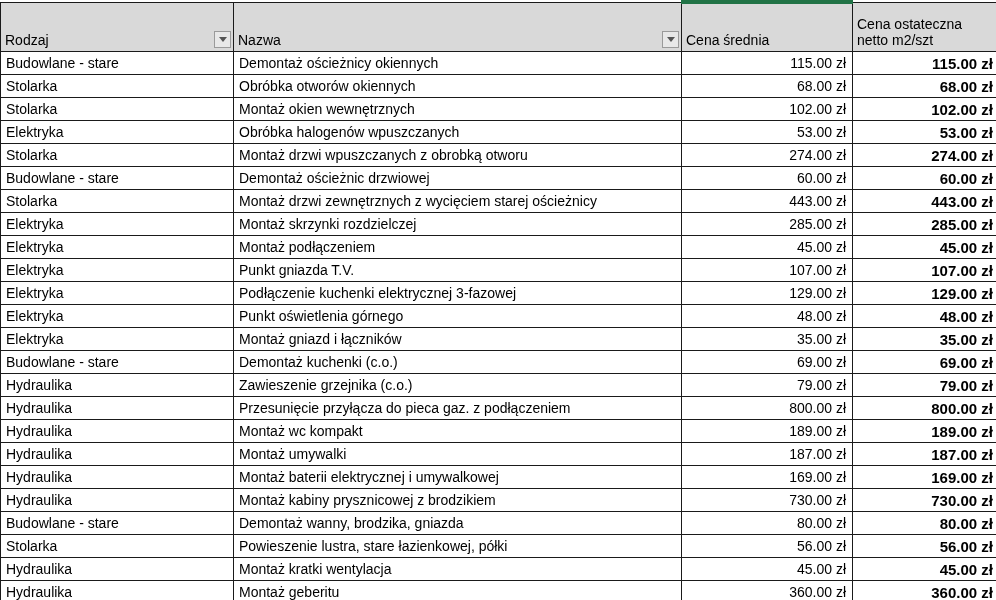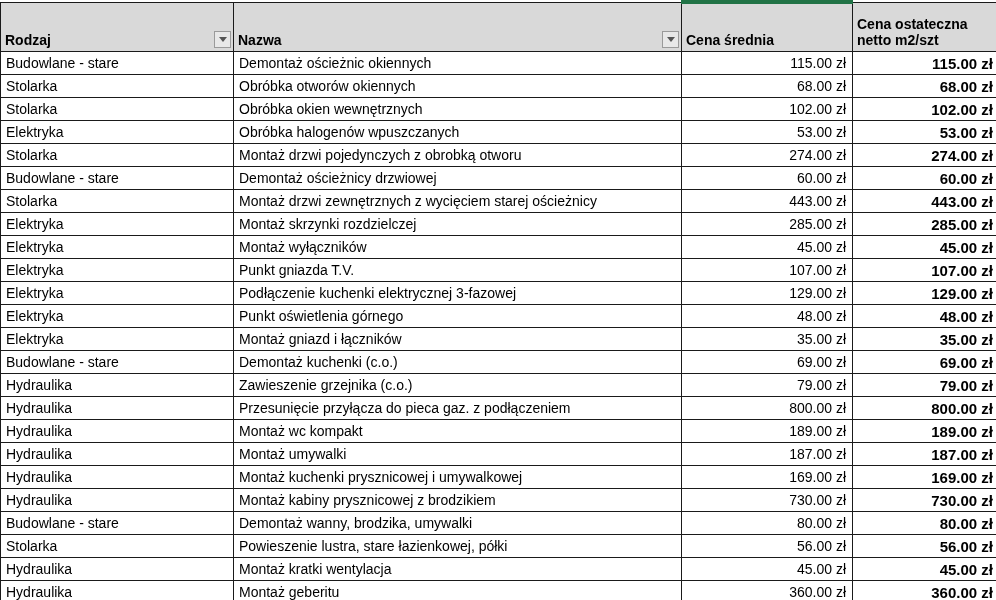--- a/index.html
+++ b/index.html
@@ -10,21 +10,21 @@
     --text:#000000;
   }
   html,body{margin:0;padding:0;width:996px;height:600px;overflow:hidden;background:#fff;}
   body{font-family:"Liberation Sans","DejaVu Sans",sans-serif;color:var(--text);}
   table{border-collapse:collapse;table-layout:fixed;width:996px;}
   th,td{border:1px solid var(--grid);overflow:hidden;white-space:nowrap;}
   thead th{
     background:var(--header-bg);
     height:44px;
     vertical-align:bottom;
-    font-weight:bold;
+    font-weight:normal;
     font-size:14px;
     text-align:left;
     padding:0 2px 3px 4px;
     position:relative;
     line-height:16px;
   }
   th.wrap{white-space:normal;}
   th.accent-top{border-top:4px solid var(--accent);margin-left:48px;}
   tbody td{
     height:22px;
@@ -85,69 +85,69 @@
         <span>Cena średnia</span>
       </th>
       <th class="wrap">
         <span>Cena ostateczna netto m2/szt</span>
       </th>
     </tr>
   </thead>
   <tbody id="tbody">
       <tr>
         <td>Budowlane - stare</td>
-        <td>Demontaż ościeżnic okiennych</td>
+        <td>Demontaż ościeżnicy okiennych</td>
         <td class="num">115.00 zł</td>
         <td class="final">115.00 zł</td>
       </tr>
       <tr>
         <td>Stolarka</td>
         <td>Obróbka otworów okiennych</td>
         <td class="num">68.00 zł</td>
         <td class="final">68.00 zł</td>
       </tr>
       <tr>
         <td>Stolarka</td>
-        <td>Obróbka okien wewnętrznych</td>
+        <td>Montaż okien wewnętrznych</td>
         <td class="num">102.00 zł</td>
         <td class="final">102.00 zł</td>
       </tr>
       <tr>
         <td>Elektryka</td>
         <td>Obróbka halogenów wpuszczanych</td>
         <td class="num">53.00 zł</td>
         <td class="final">53.00 zł</td>
       </tr>
       <tr>
         <td>Stolarka</td>
-        <td>Montaż drzwi pojedynczych z obrobką otworu</td>
+        <td>Montaż drzwi wpuszczanych z obrobką otworu</td>
         <td class="num">274.00 zł</td>
         <td class="final">274.00 zł</td>
       </tr>
       <tr>
         <td>Budowlane - stare</td>
-        <td>Demontaż ościeżnicy drzwiowej</td>
+        <td>Demontaż ościeżnic drzwiowej</td>
         <td class="num">60.00 zł</td>
         <td class="final">60.00 zł</td>
       </tr>
       <tr>
         <td>Stolarka</td>
         <td>Montaż drzwi zewnętrznych z wycięciem starej ościeżnicy</td>
         <td class="num">443.00 zł</td>
         <td class="final">443.00 zł</td>
       </tr>
       <tr>
         <td>Elektryka</td>
         <td>Montaż skrzynki rozdzielczej</td>
         <td class="num">285.00 zł</td>
         <td class="final">285.00 zł</td>
       </tr>
       <tr>
         <td>Elektryka</td>
-        <td>Montaż wyłączników</td>
+        <td>Montaż podłączeniem</td>
         <td class="num">45.00 zł</td>
         <td class="final">45.00 zł</td>
       </tr>
       <tr>
         <td>Elektryka</td>
         <td>Punkt gniazda T.V.</td>
         <td class="num">107.00 zł</td>
         <td class="final">107.00 zł</td>
       </tr>
       <tr>
@@ -193,33 +193,33 @@
         <td class="final">189.00 zł</td>
       </tr>
       <tr>
         <td>Hydraulika</td>
         <td>Montaż umywalki</td>
         <td class="num">187.00 zł</td>
         <td class="final">187.00 zł</td>
       </tr>
       <tr>
         <td>Hydraulika</td>
-        <td>Montaż kuchenki prysznicowej i umywalkowej</td>
+        <td>Montaż baterii elektrycznej i umywalkowej</td>
         <td class="num">169.00 zł</td>
         <td class="final">169.00 zł</td>
       </tr>
       <tr>
         <td>Hydraulika</td>
         <td>Montaż kabiny prysznicowej z brodzikiem</td>
         <td class="num">730.00 zł</td>
         <td class="final">730.00 zł</td>
       </tr>
       <tr>
         <td>Budowlane - stare</td>
-        <td>Demontaż wanny, brodzika, umywalki</td>
+        <td>Demontaż wanny, brodzika, gniazda</td>
         <td class="num">80.00 zł</td>
         <td class="final">80.00 zł</td>
       </tr>
       <tr>
         <td>Stolarka</td>
         <td>Powieszenie lustra, stare łazienkowej, półki</td>
         <td class="num">56.00 zł</td>
         <td class="final">56.00 zł</td>
       </tr>
       <tr>

